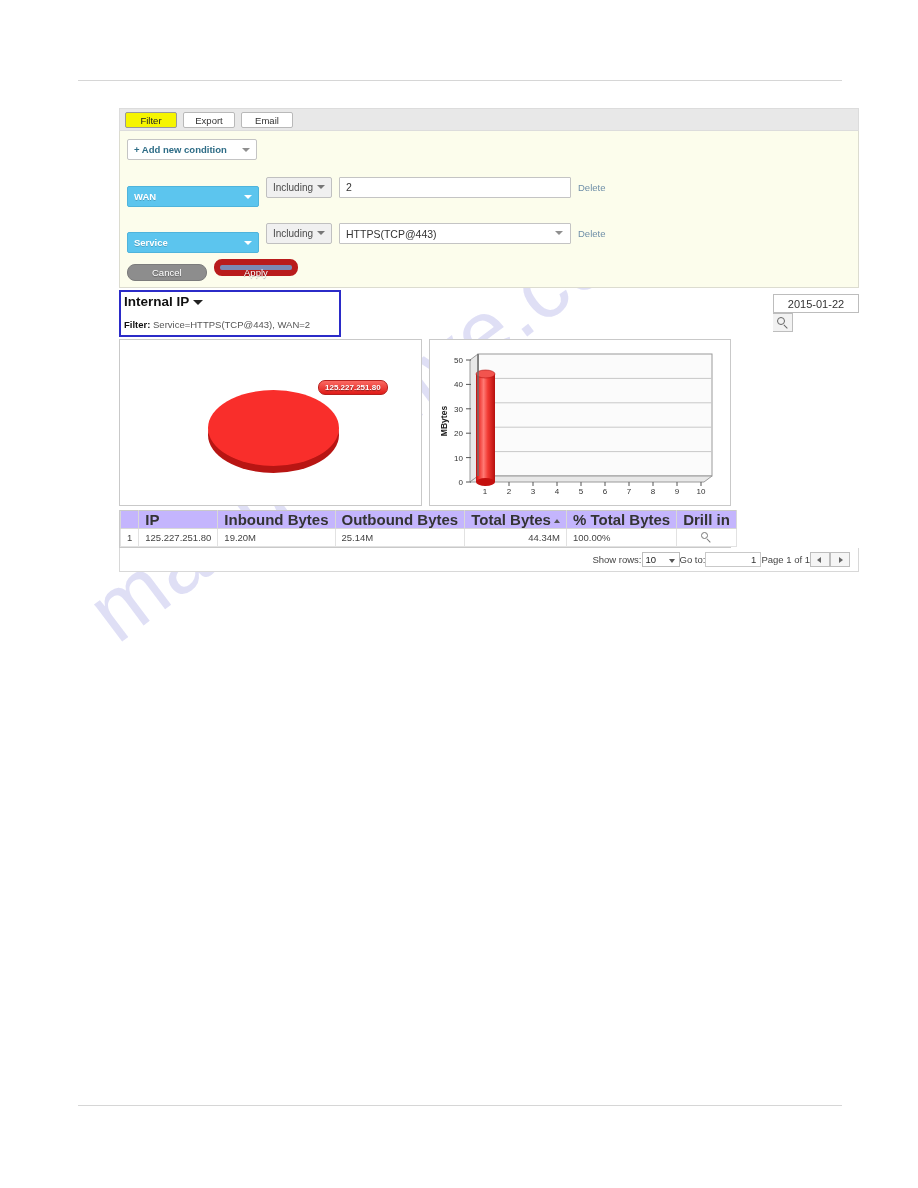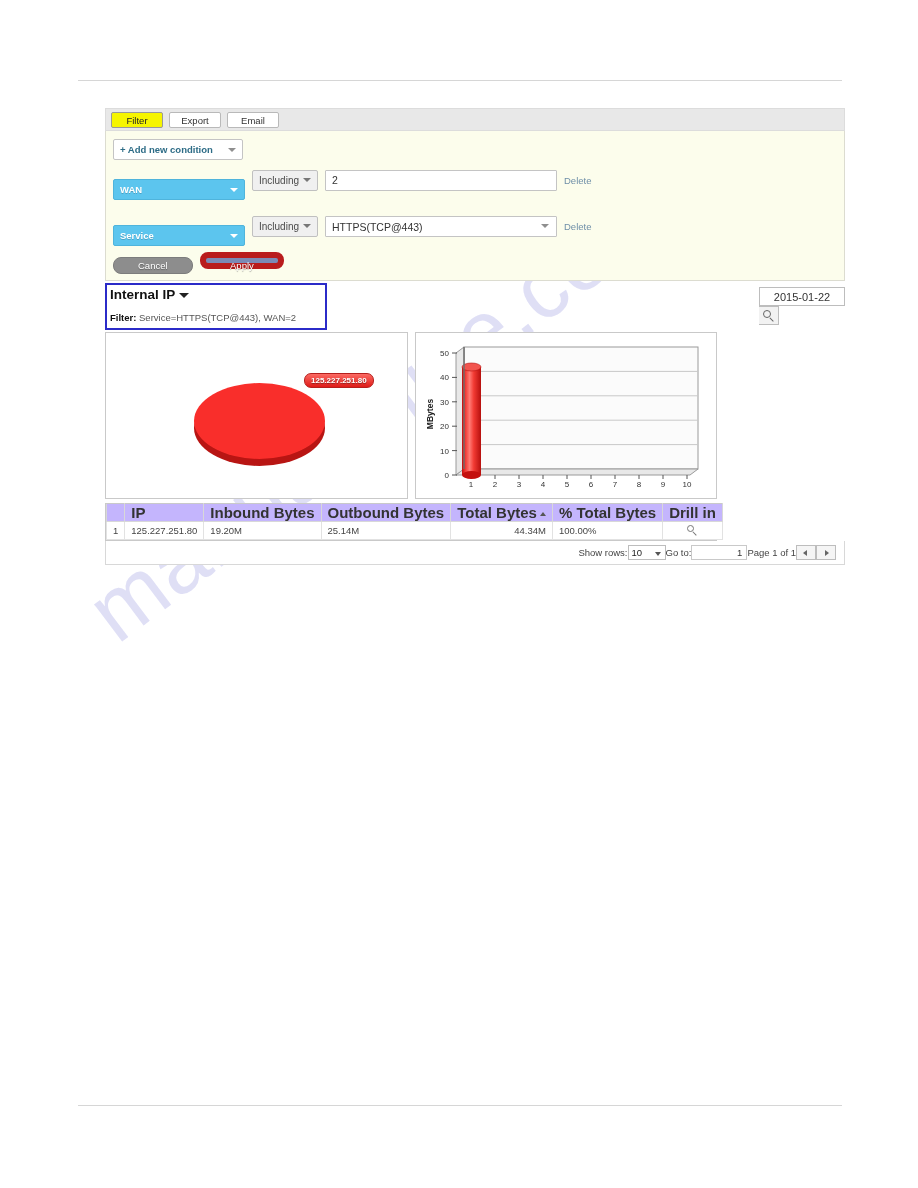--- a/index.html
+++ b/index.html
@@ -50,21 +50,21 @@
     height: 1px;
     background: #d6d6d6;
     z-index: 1;
   }
   #rule-top { top: 80px; }
   #rule-bottom { top: 1105px; }
 
   
   #app {
     position: absolute;
-    left: 105px;
+    left: 119px;
     top: 108px;
     width: 740px;
     z-index: 10;
   }
 
   
   #toolbar {
     background: #e8e8e8;
     border: 1px solid #dcdcdc;
     height: 23px;
@@ -95,21 +95,21 @@
   }
 
   
   #filter-panel {
     background: #fcfdec;
     border: 1px solid #dcdcd0;
     border-top: none;
     padding: 8px 0 6px 7px;
     position: relative;
   }
-  .addcond-wrap { }
+  .addcond-wrap { margin-bottom: 7px; }
   .sel {
     position: relative;
     display: inline-block;
     height: 21px;
     border: 1px solid #c4c4c4;
     background: #fff;
     border-radius: 2px;
     font-size: 10px;
     line-height: 19px;
     color: #2b5f7a;

